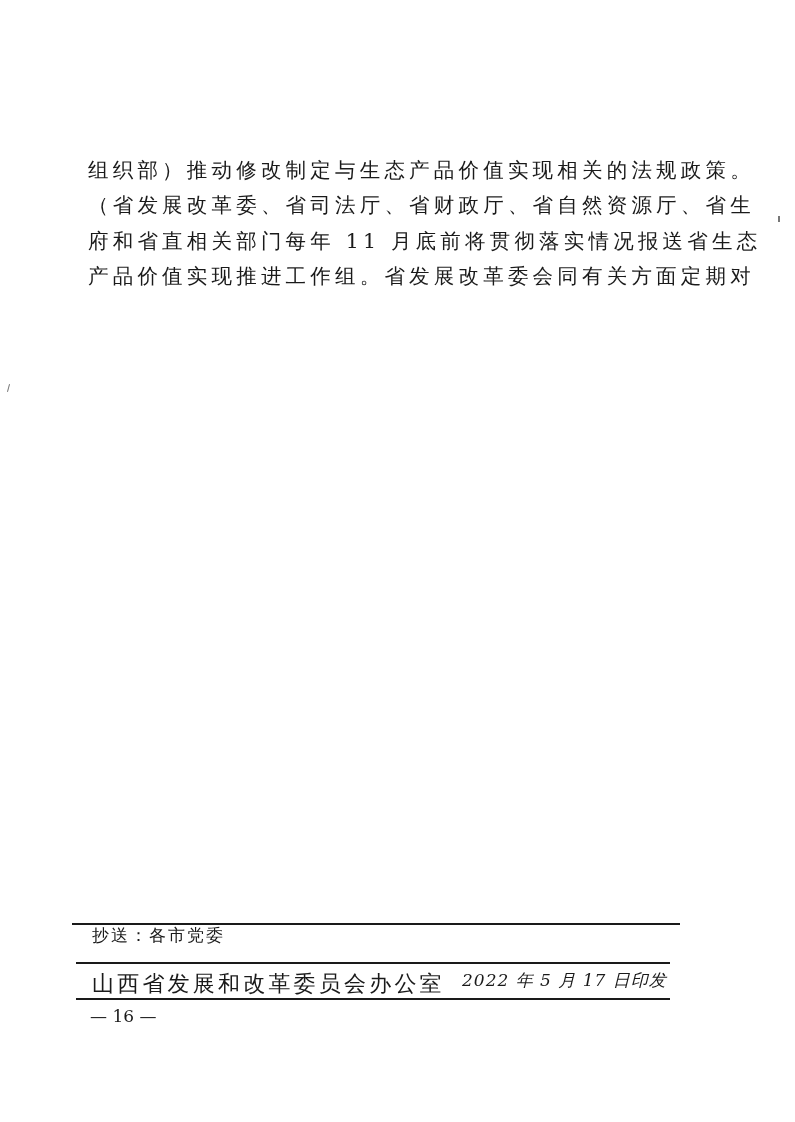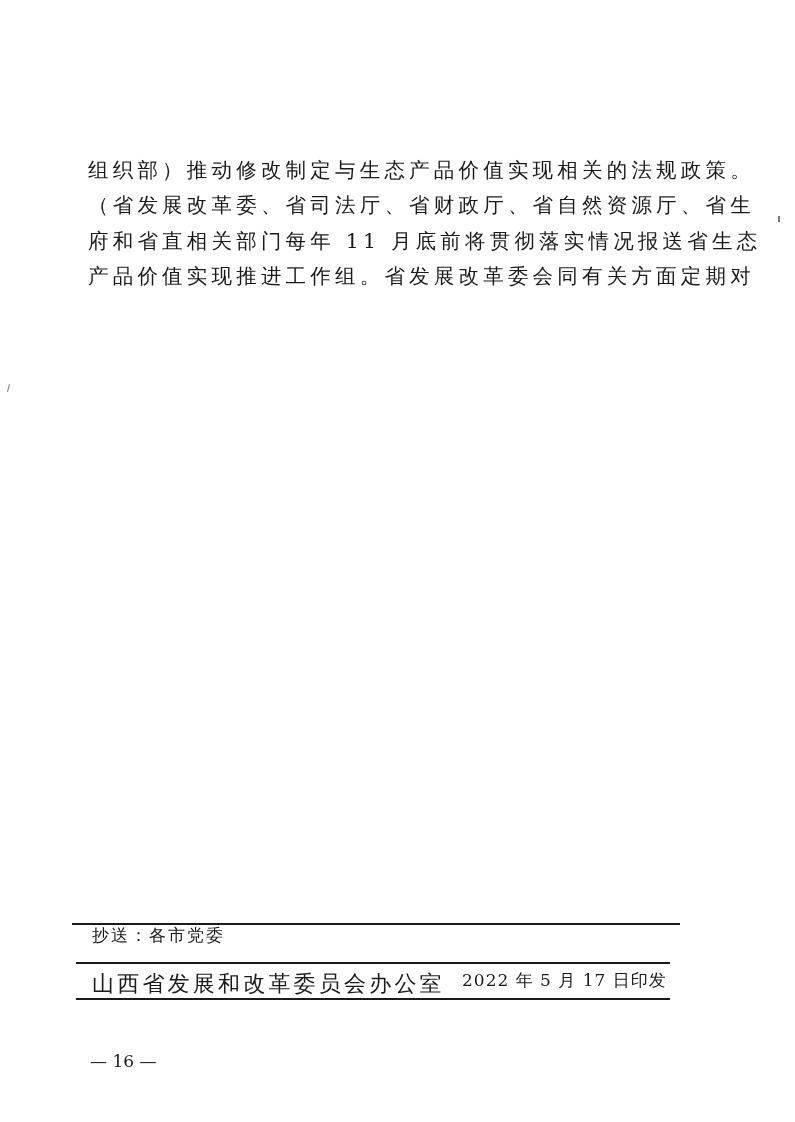--- a/index.html
+++ b/index.html
@@ -12,22 +12,22 @@
     font-size: 20.5px; line-height: 35.3px; letter-spacing: 4.2px;
     text-align: justify; text-align-last: left;
   }
   .body-text .line { display: block; white-space: nowrap; }
   .rule { position: absolute; background: #1a1a1a; }
   .rule.top { left: 72px; top: 923px; width: 608px; height: 2px; }
   .rule.mid { left: 76px; top: 962px; width: 594px; height: 1.5px; }
   .rule.bot { left: 76px; top: 998px; width: 594px; height: 2px; }
   .cc { position: absolute; left: 92px; top: 924px; font-size: 17px; letter-spacing: 2px; }
   .issuer { position: absolute; left: 92px; top: 969px; font-size: 22px; letter-spacing: 3.2px; }
-  .issue-date { position: absolute; left: 462px; top: 969px; font-size: 17px; letter-spacing: 1px; }
-  .page-num { position: absolute; left: 90px; top: 1006px; font-size: 17px; margin-top: 45px; }
+  .issue-date { position: absolute; left: 462px; top: 969px; font-size: 17px; letter-spacing: 1px; font-style: italic; }
+  .page-num { position: absolute; left: 90px; top: 1006px; font-size: 17px; }
   .speck { position: absolute; background: #777; }
 </style>
 </head>
 <body>
 
 <div class="body-text">
   <span class="line">组织部）推动修改制定与生态产品价值实现相关的法规政策。</span>
   <span class="line">（省发展改革委、省司法厅、省财政厅、省自然资源厅、省生</span>
   <span class="line">府和省直相关部门每年 11 月底前将贯彻落实情况报送省生态</span>
   <span class="line">产品价值实现推进工作组。省发展改革委会同有关方面定期对</span>

